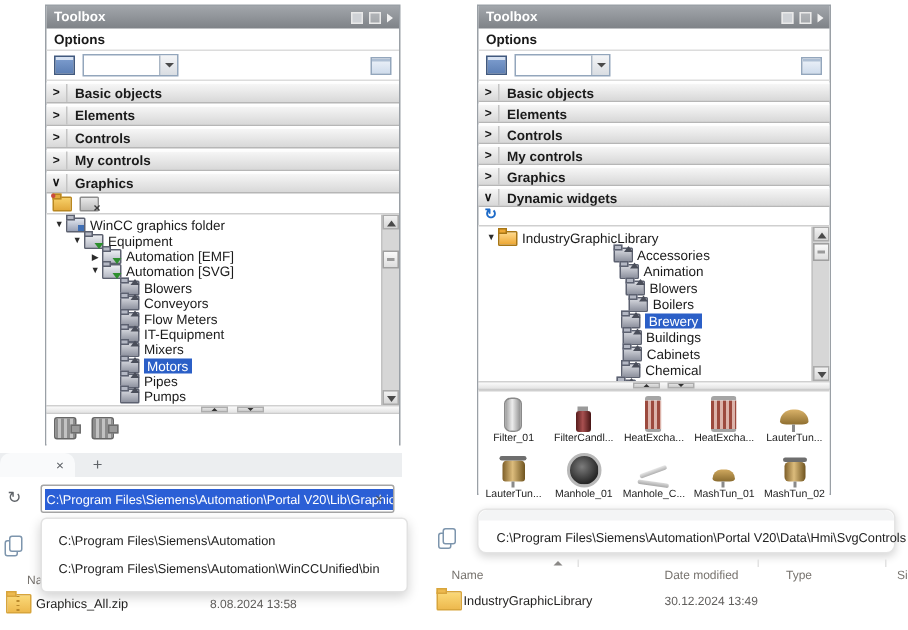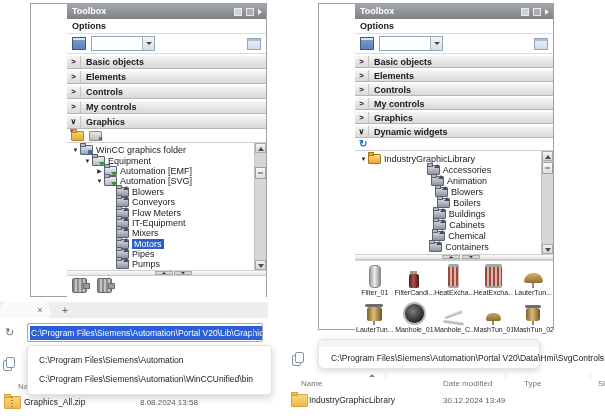--- a/index.html
+++ b/index.html
@@ -1,20 +1,20 @@
 <!DOCTYPE html>
 <html><head>
 <meta charset="utf-8">
 <style>
   html,body{margin:0;padding:0;background:#fff;}
   #stage{position:relative;width:605px;height:420px;background:#fff;overflow:hidden;
          font-family:"Liberation Sans",sans-serif;font-size:9px;color:#1a1a1a;}
 
   
-  .toolbox{position:absolute;background:#fff;border:1px solid #9aa0a6;box-sizing:border-box;padding-left:36px;}
+  .toolbox{position:absolute;background:#fff;border:1px solid #9aa0a6;box-sizing:border-box;}
   #tb-left{left:30px;top:3px;width:237px;height:294px;}
   #tb-right{left:318px;top:3px;width:236px;height:327px;}
   .tb-header{height:15px;background:linear-gradient(#a2a6ab,#7e8287);color:#fff;font-weight:bold;
              font-size:9px;line-height:15px;padding-left:5px;position:relative;}
   .hdr-icons{position:absolute;right:4px;top:4px;display:flex;gap:4px;align-items:center;}
   .wicon{width:6px;height:6px;border:1px solid #e9e9e9;background:rgba(255,255,255,.25);}
   .wicon.b{background:#cfd2d6;}
   .arr-r{width:0;height:0;border-left:4px solid #f2f2f2;border-top:3px solid transparent;border-bottom:3px solid transparent;}
   .tb-options{height:14px;line-height:14px;font-weight:bold;padding-left:5px;border-bottom:1px solid #dcdcdc;}
   .tb-toolbar{height:19px;border-bottom:1px solid #dcdcdc;display:flex;align-items:center;gap:5px;padding:0 5px;}
@@ -129,21 +129,21 @@
   .zipic:before,.foldic:before{content:"";position:absolute;left:-1px;top:-3px;width:5px;height:2px;background:#edb94e;border:1px solid #d8a53c;}
   .zipic:after{content:"";position:absolute;left:6px;top:0;width:2px;height:11px;background:repeating-linear-gradient(#b9882a 0 1px,transparent 1px 3px);}
   #bl .zipic{left:4px;top:2px;}
   .fname{position:absolute;left:24px;top:3px;font-size:8.5px;color:#201f1e;white-space:nowrap;}
   .fdate{position:absolute;left:140px;top:4px;font-size:8px;color:#605e5c;white-space:nowrap;}
   .ftype{position:absolute;left:240px;top:4px;font-size:8px;color:#605e5c;white-space:nowrap;margin-top:28px;}
 
   
   #br{position:absolute;left:285px;top:335px;width:320px;height:85px;}
   #br .copyic{left:7px;top:18px;}
-  .sugpanel{position:absolute;left:33px;top:4px;width:222px;height:30px;background:#fff;border:1px solid #e4e4e4;
+  .sugpanel{position:absolute;left:33px;top:4px;width:279px;height:30px;background:#fff;border:1px solid #e4e4e4;
             border-radius:6px;box-shadow:0 2px 6px rgba(0,0,0,.16);box-sizing:border-box;}
   .sugpanel:before{content:"";position:absolute;left:0;top:0;right:0;height:7px;background:#f3f4f5;border-radius:6px 6px 0 0;}
   .sugpath{position:absolute;left:12px;top:13px;font-size:8.5px;color:#222;white-space:nowrap;}
   .cols{position:absolute;left:0;top:38px;width:100%;height:16px;}
   .csep{position:absolute;top:0;width:1px;height:5px;background:#e2e2e2;}
   .ch{position:absolute;top:6px;font-size:8px;color:#77736e;white-space:nowrap;}
   .caret-up{position:absolute;left:84px;top:1px;border-left:3px solid transparent;border-right:3px solid transparent;border-bottom:3px solid #8a8886;}
   #br .filerow{top:57px;}
   #br .foldic{left:6px;top:2px;}
   #br .fname{left:24px;}
@@ -341,20 +341,24 @@
             <span class="tlabel">Animation</span>
           </div>
         <div class="trow r1">
             <span class="fico leaf"></span>
             <span class="tlabel">Blowers</span>
           </div>
         <div class="trow r1">
             <span class="fico leaf"></span>
             <span class="tlabel">Boilers</span>
           </div>
+        <div class="trow r1 sel">
+            <span class="fico leaf"></span>
+            <span class="tlabel">Brewery</span>
+          </div>
         <div class="trow r1">
             <span class="fico leaf"></span>
             <span class="tlabel">Buildings</span>
           </div>
         <div class="trow r1">
             <span class="fico leaf"></span>
             <span class="tlabel">Cabinets</span>
           </div>
         <div class="trow r1">
             <span class="fico leaf"></span>

